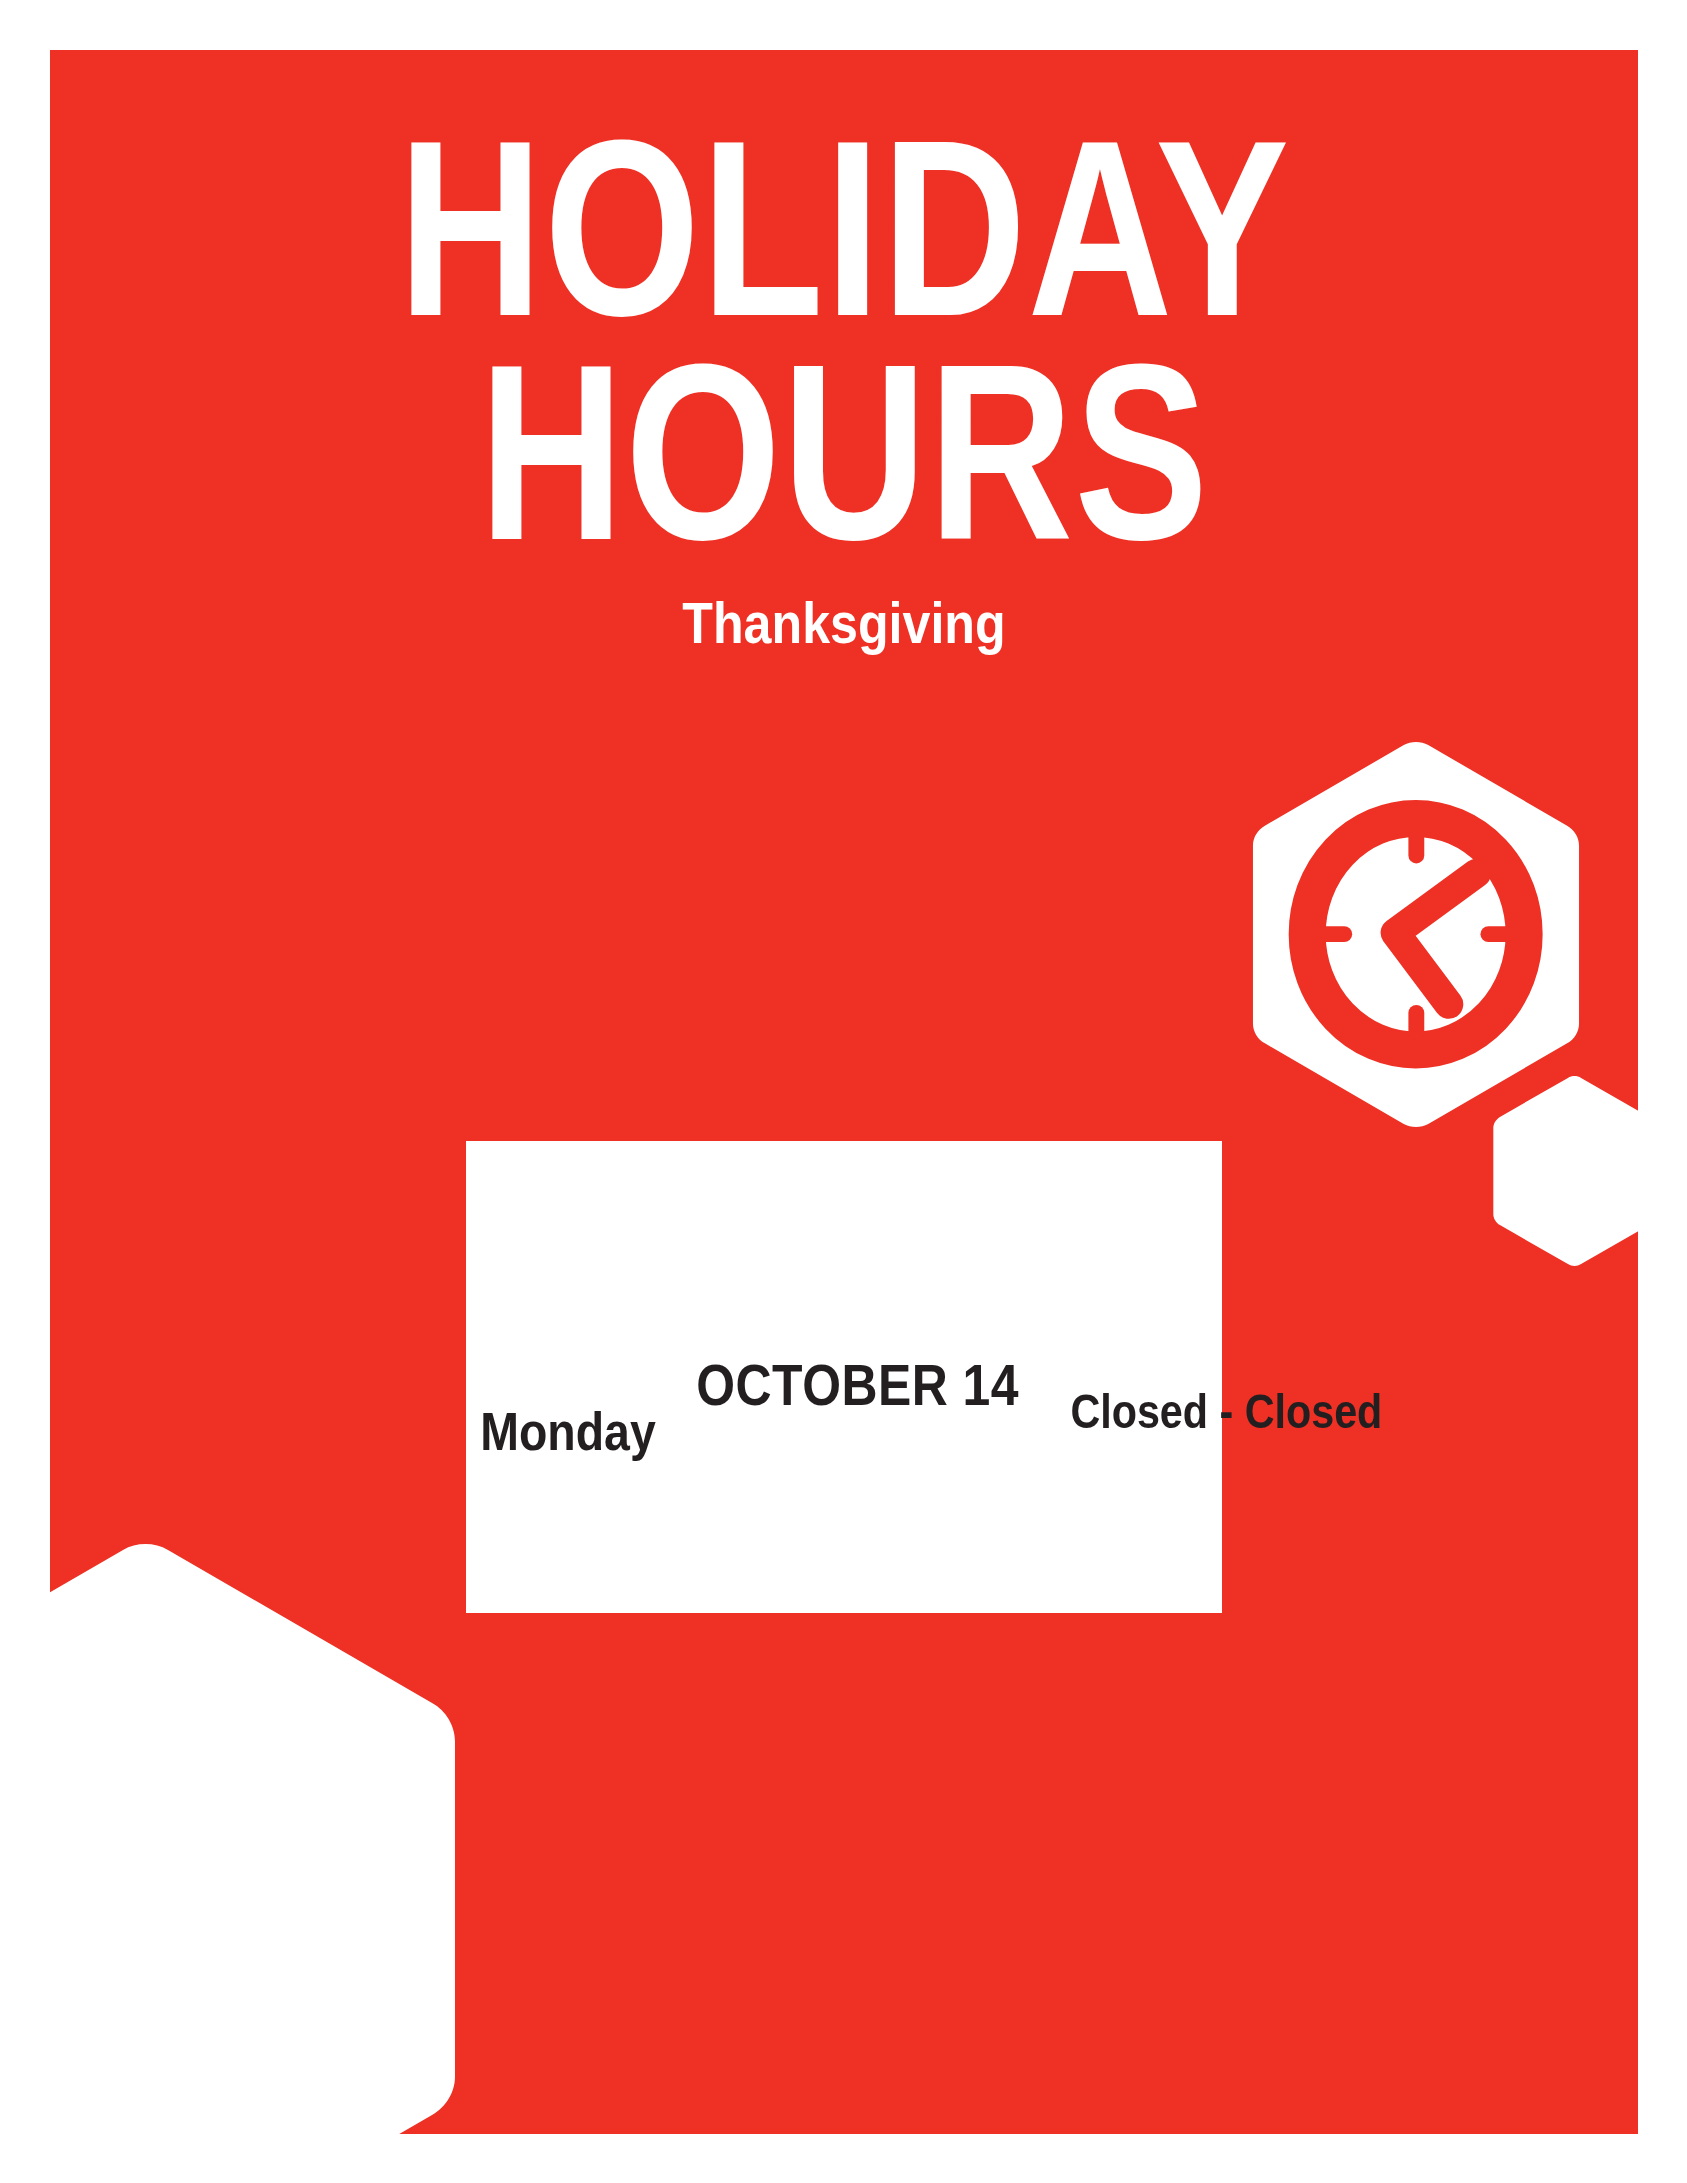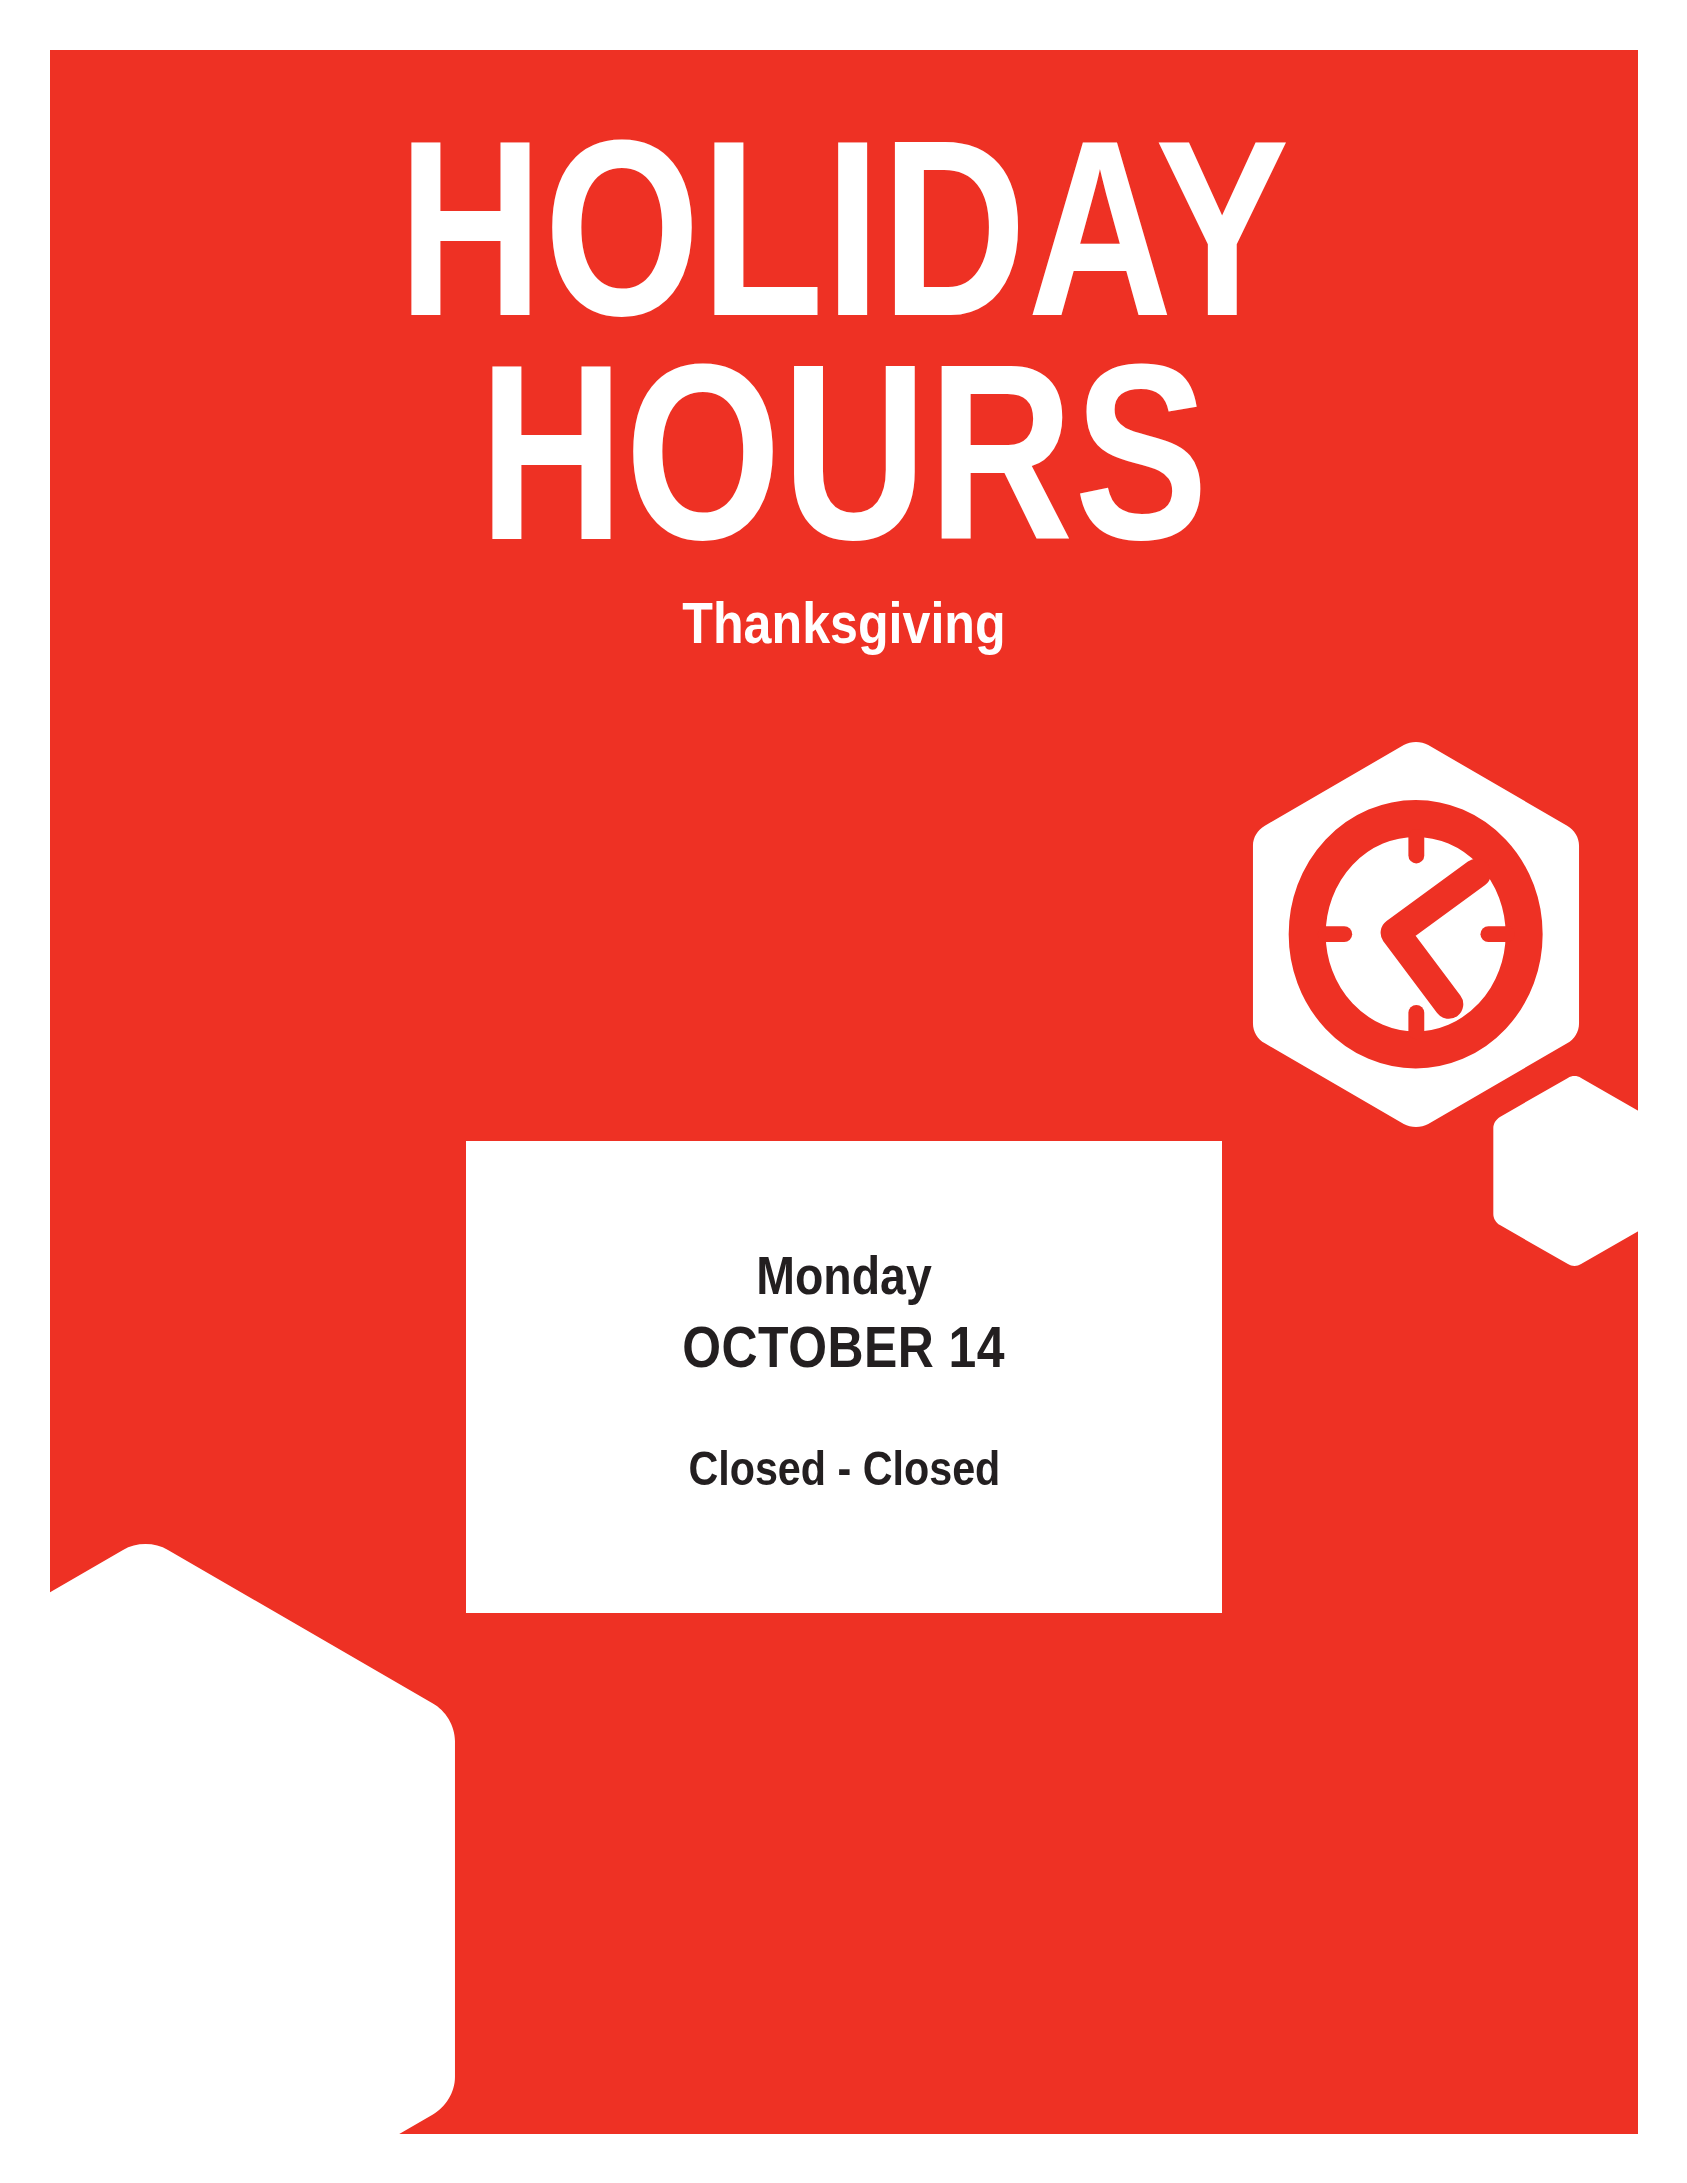--- a/index.html
+++ b/index.html
@@ -97,21 +97,21 @@
 
   
   #info-card {
     position: absolute;
     left: 466px;
     top: 1141px;
     width: 756px;
     height: 472px;
     background: #FFFFFF;
     display: flex;
-    flex-direction: column;
+    flex-direction: row;
     align-items: center;
     justify-content: flex-start;
   }
 
   #card-weekday {
     margin-top: 107px;
     color: #231F20;
     font-family: "Liberation Sans Narrow", "Liberation Sans", sans-serif;
     font-weight: 700;
     font-size: 54px;

